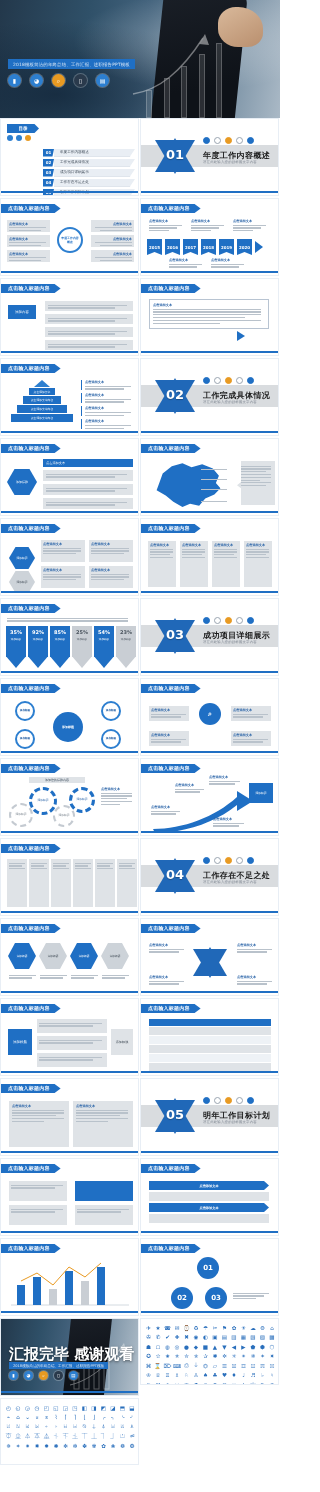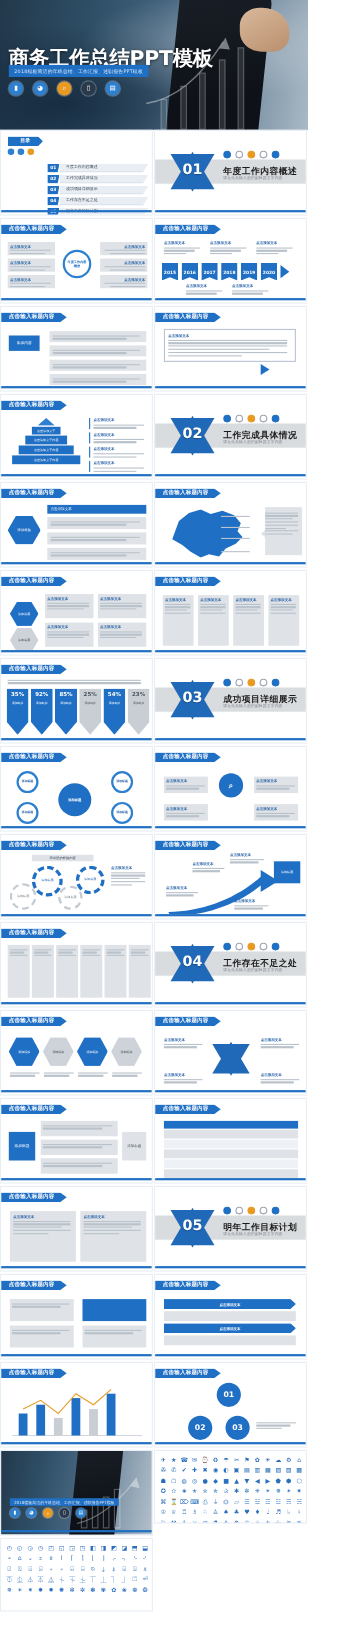--- a/index.html
+++ b/index.html
@@ -240,21 +240,20 @@
       <div class="bar" style="left:12%;height:30%"></div>
       <div class="bar" style="left:24%;height:42%"></div>
       <div class="bar" style="left:36%;height:55%"></div>
       <div class="bar" style="left:48%;height:68%"></div>
       <div class="bar" style="left:60%;height:80%"></div>
       <svg width="100%" height="100%" style="position:absolute;inset:0">
         <path d="M4 70 C 30 66, 52 48, 74 14" stroke="rgba(255,255,255,.75)" stroke-width="1.4" fill="none"></path>
         <path d="M70 20 L76 10 L80 21 Z" fill="rgba(255,255,255,.8)"></path>
       </svg>
     </div>
-    <div class="cover-title">商务工作总结PPT模板</div>
     <div class="cover-sub">2018模板简洁的年终总结、工作汇报、述职报告PPT模板</div>
     <div class="cover-icons">
       <span class="cic">▮</span>
       <span class="cic">◕</span>
       <span class="cic orange">⌕</span>
       <span class="cic dark">▯</span>
       <span class="cic">▤</span>
     </div>
   </div>
 
@@ -969,20 +968,21 @@
       <div class="photo" style="position:absolute;inset:0;background:linear-gradient(100deg,#23384b 0%,#2f5068 28%,#44627c 48%,#7c93a6 72%,#b3c0cb 100%)"></div>
       <div style="position:absolute;left:48%;top:-6%;width:30%;height:112%;background:linear-gradient(170deg,#1a1f27,#0e1218 70%);transform:skewX(-6deg)"></div>
       <svg style="position:absolute;right:2px;bottom:4px;opacity:.5" width="70" height="50">
         <rect x="8" y="32" width="5" height="16" fill="none" stroke="rgba(255,255,255,.6)"></rect>
         <rect x="18" y="26" width="5" height="22" fill="none" stroke="rgba(255,255,255,.6)"></rect>
         <rect x="28" y="20" width="5" height="28" fill="none" stroke="rgba(255,255,255,.6)"></rect>
         <rect x="38" y="13" width="5" height="35" fill="none" stroke="rgba(255,255,255,.6)"></rect>
         <path d="M4 44 C 22 40, 40 26, 56 6" stroke="rgba(255,255,255,.75)" stroke-width="1" fill="none"></path>
         <path d="M52 10 L58 2 L61 12 Z" fill="rgba(255,255,255,.8)"></path>
       </svg>
+      <div class="endtitle">汇报完毕 感谢观看</div>
       <div class="endsub">2018模板简洁的年终总结、工作汇报、述职报告PPT模板</div>
       <div class="endicons">
         <span class="cic">▮</span>
         <span class="cic">◕</span>
         <span class="cic orange">⌕</span>
         <span class="cic dark">▯</span>
         <span class="cic">▤</span>
       </div>
       <div class="botline"></div>
     </div>

